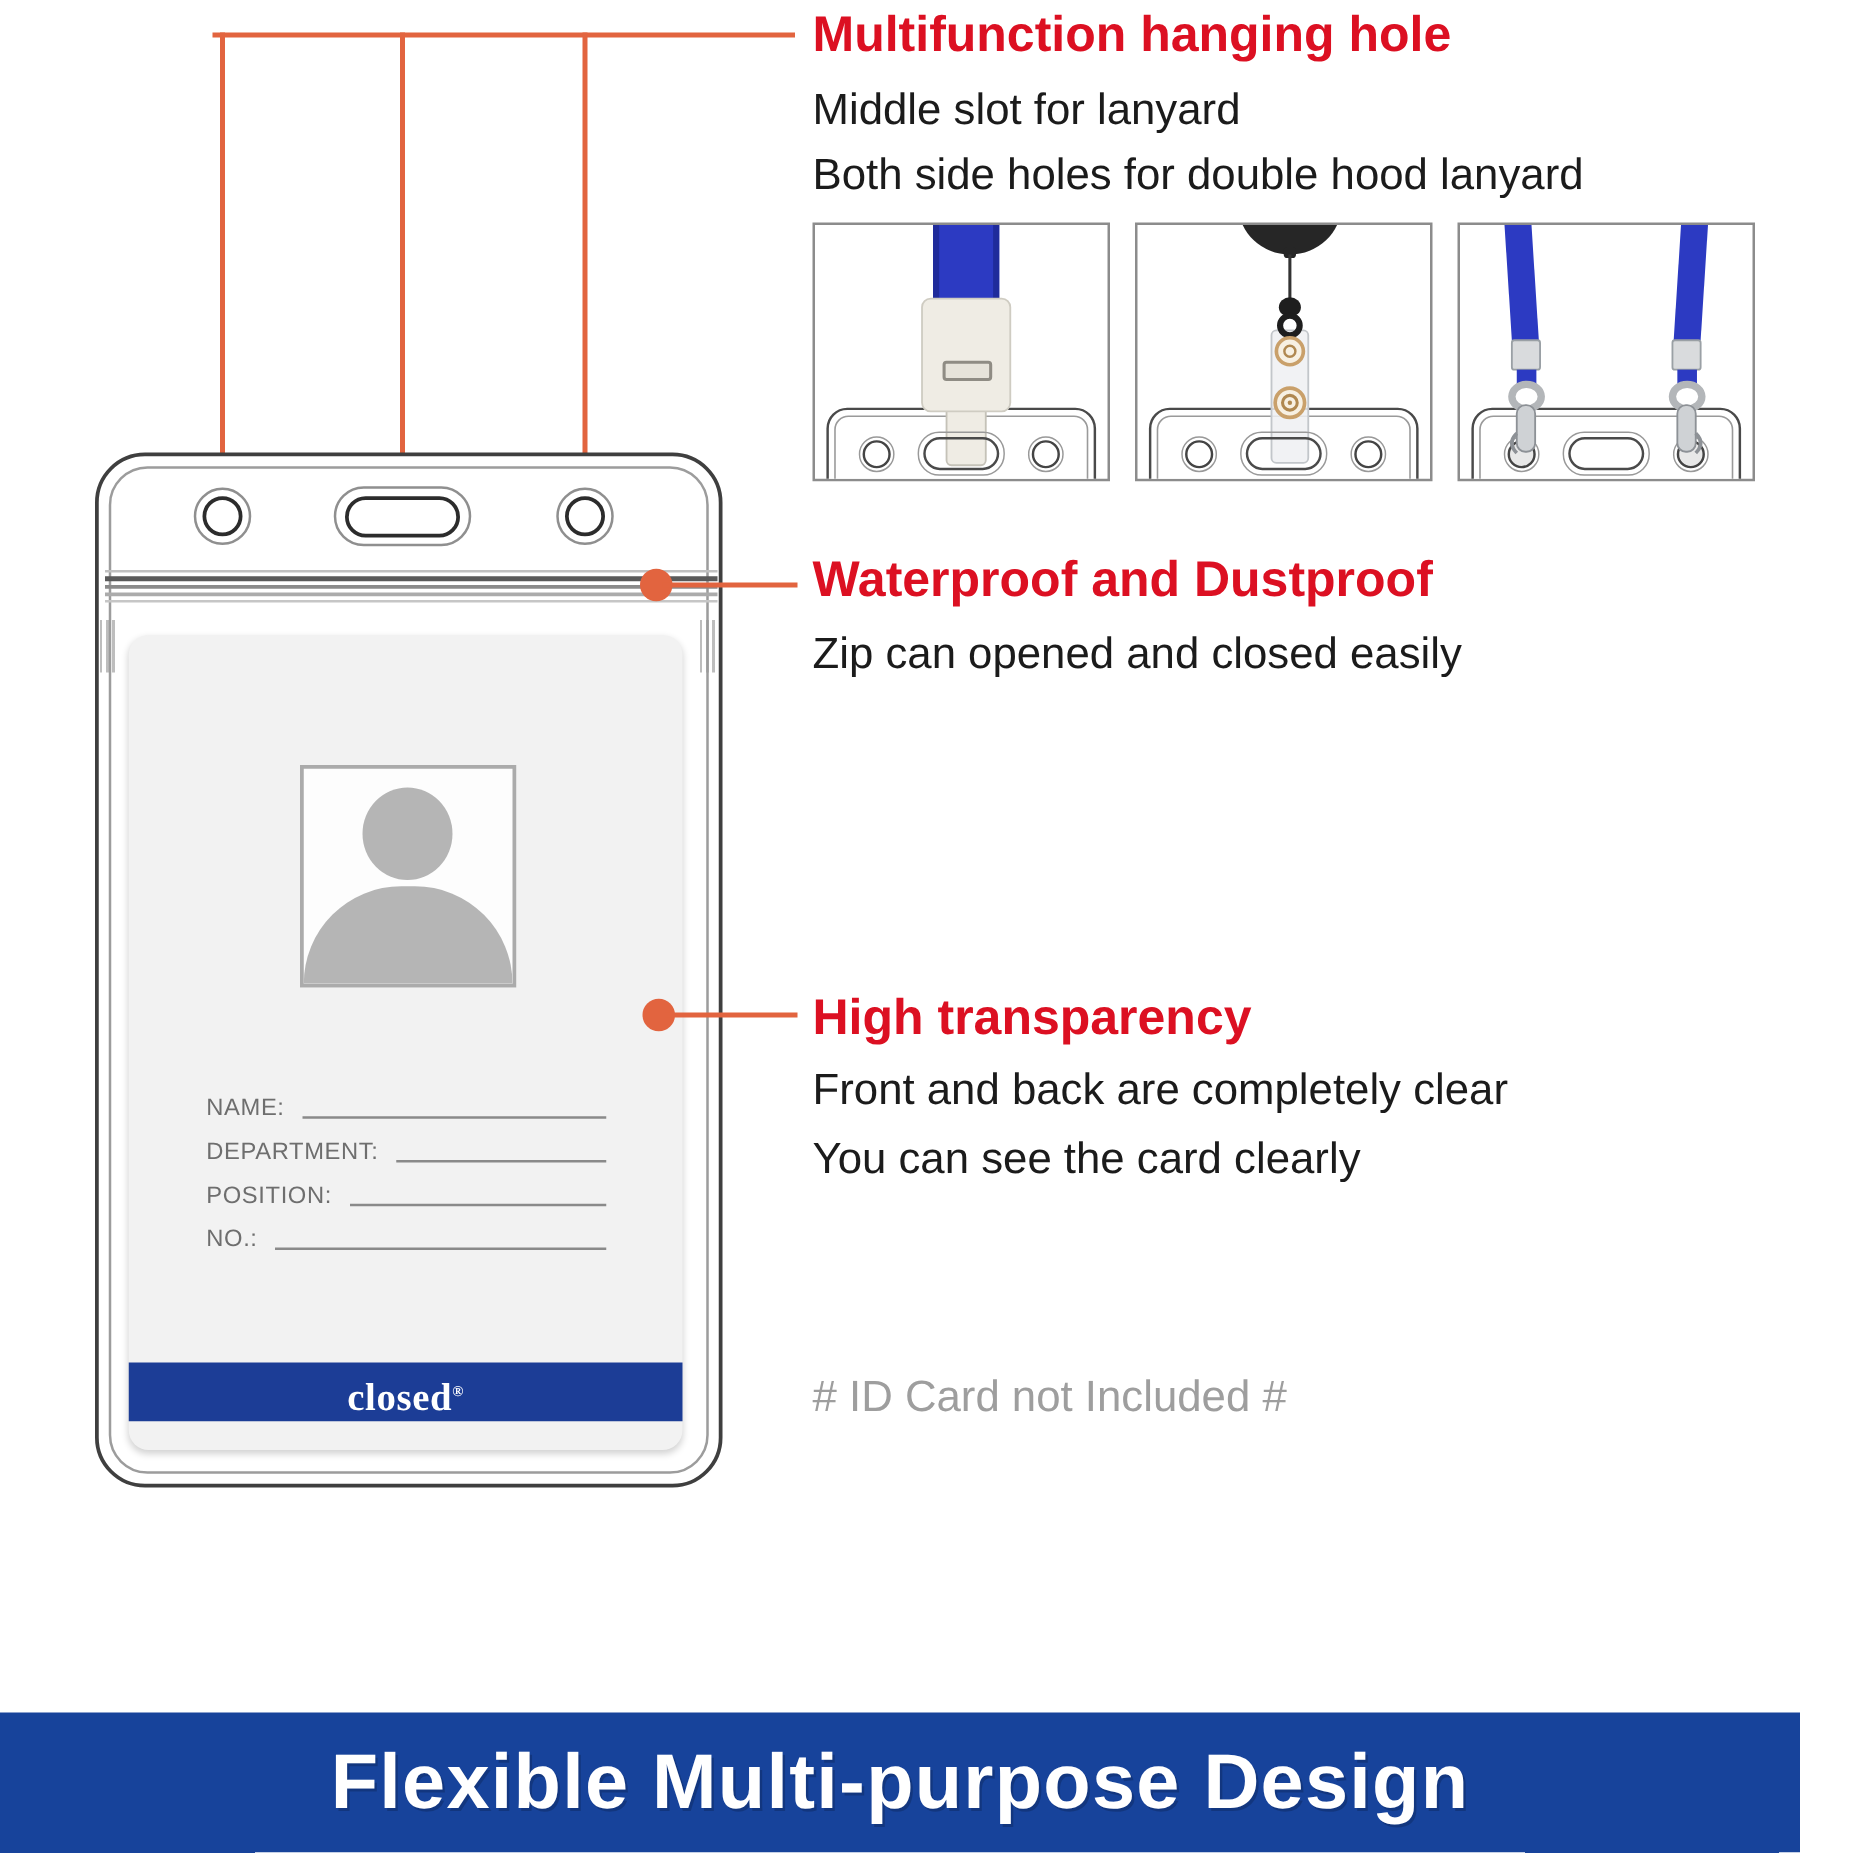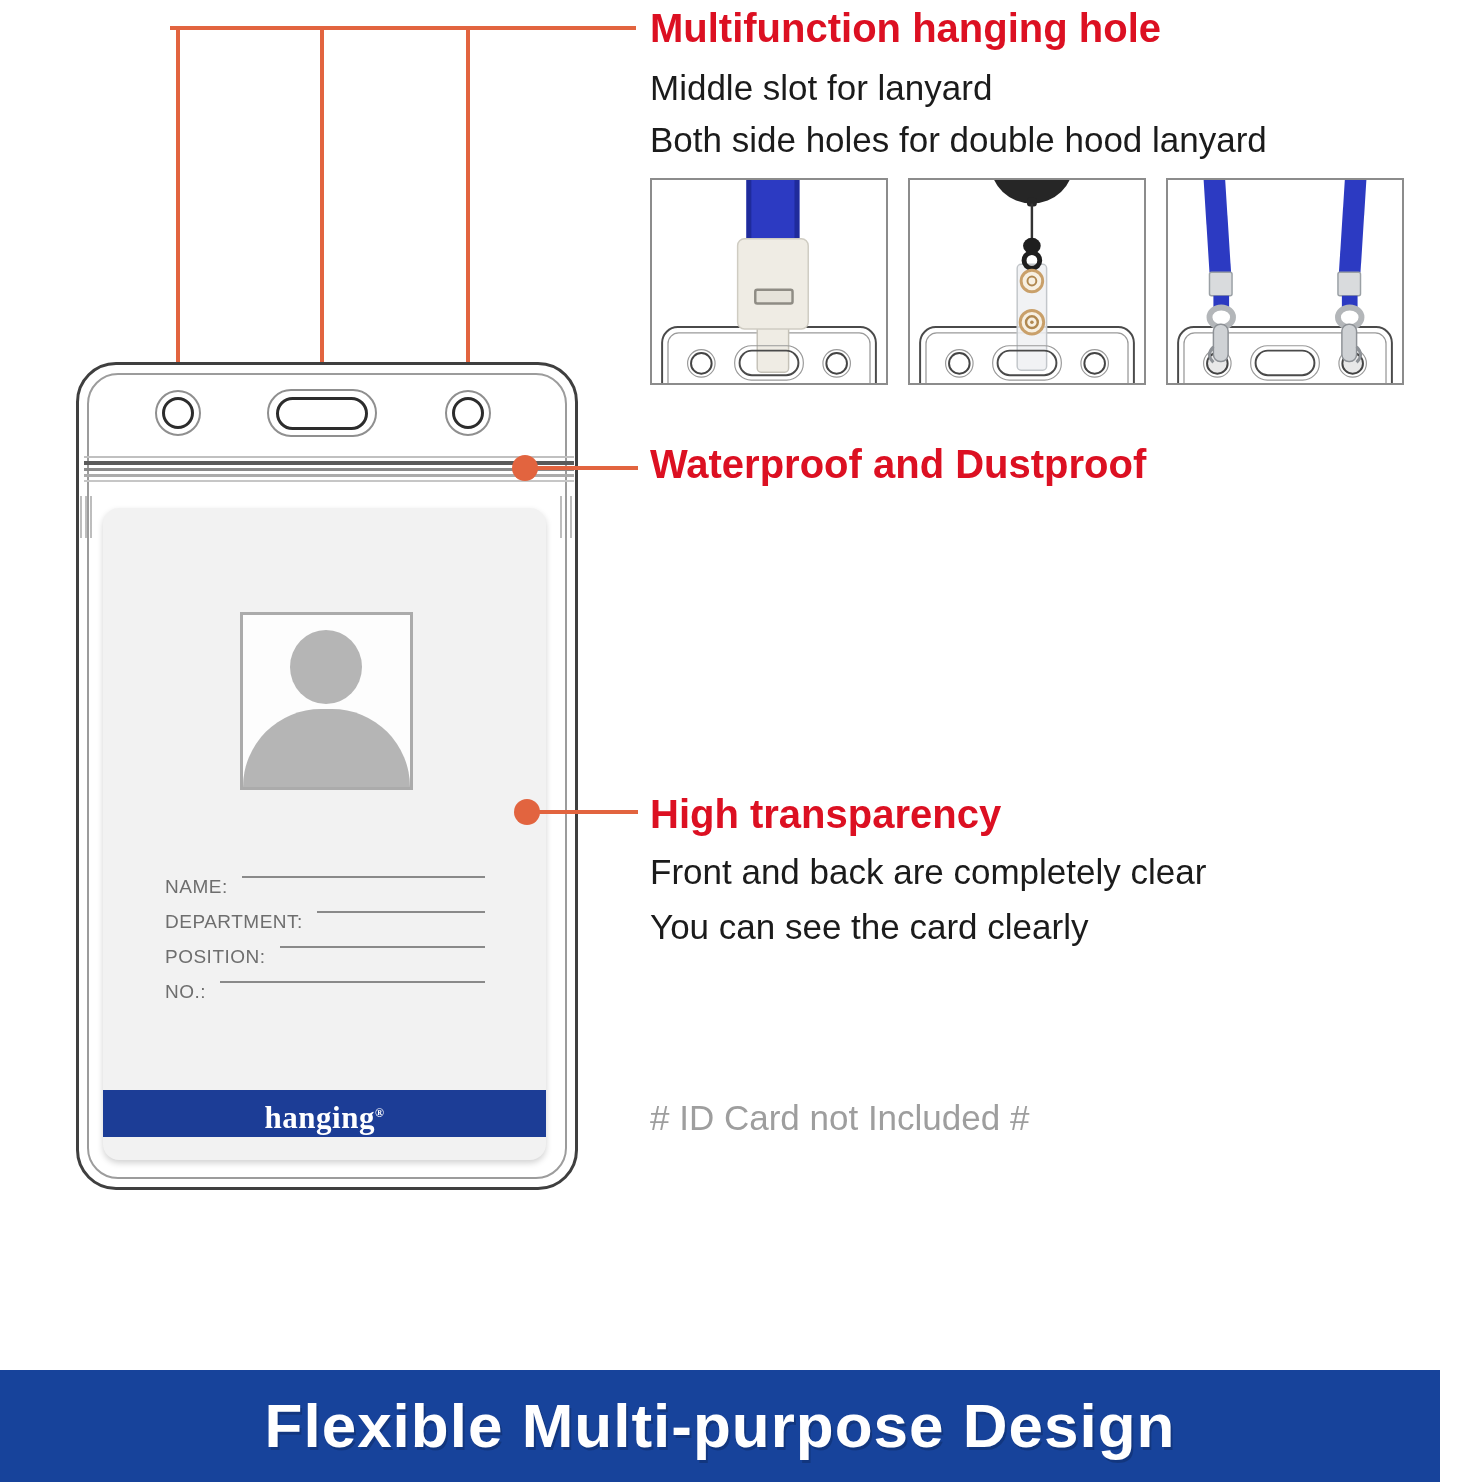--- a/index.html
+++ b/index.html
@@ -29,21 +29,21 @@
 
   
   .card{left:103px;top:508px;width:443px;height:652px;background:#f2f2f2;border-radius:16px;
         box-shadow:0 3px 6px rgba(0,0,0,.18);}
   .photo{position:absolute;left:137px;top:104px;width:173px;height:178px;background:#fdfdfd;
          border:3px solid #ababab;overflow:hidden;}
   .head{position:absolute;left:47px;top:15px;width:72px;height:74px;background:#b5b5b5;border-radius:50%;}
   .shoulders{position:absolute;left:0px;bottom:0;width:167px;height:78px;background:#b5b5b5;
              border-radius:85px 85px 0 0;}
   .fields{position:absolute;left:62px;top:368px;width:320px;}
-  .field-row{display:flex;align-items:flex-start;height:22px;margin-bottom:13px;}
+  .field-row{display:flex;align-items:flex-end;height:22px;margin-bottom:13px;}
   .field-label{font-size:19px;color:#6e6e6e;letter-spacing:.5px;white-space:nowrap;}
   .field-line{flex:1;margin-left:14px;border-bottom:2px solid #8a8a8a;height:0;margin-bottom:3px;}
   .band{position:absolute;left:0;top:582px;width:100%;height:47px;background:var(--band-blue);
         text-align:center;line-height:47px;}
   .brand{font-family:"Liberation Serif", serif;font-weight:bold;font-size:31px;color:#fff;letter-spacing:.5px;}
   .brand sup{font-size:12px;}
 
   
   .c-line{background:var(--orange);}
   .c-dot{width:26px;height:26px;border-radius:50%;background:var(--orange);}
@@ -111,21 +111,21 @@
       <div class="field-row">
         <span class="field-label">POSITION:</span>
         <span class="field-line"></span>
       </div>
       <div class="field-row">
         <span class="field-label">NO.:</span>
         <span class="field-line"></span>
       </div>
     </div>
     <div class="band">
-      <span class="brand"><span>hanging</span><sup>®</sup></span>
+      <span class="brand"><span>closed</span><sup>®</sup></span>
     </div>
   </div>
 
   <div class="abs c-dot" style="left:512px;top:455px;"></div>
   <div class="abs c-line" style="left:530px;top:466px;width:108px;height:4px;"></div>
 
   <div class="abs c-dot" style="left:514px;top:799px;"></div>
   <div class="abs c-line" style="left:532px;top:810px;width:106px;height:4px;"></div>
 
   <div class="abs feature-title" style="left:650px;top:2px;">Multifunction hanging hole</div>
@@ -192,20 +192,21 @@
       <path d="M180 0 L202 0 L196 94 L174 94 Z" fill="#2c3ac2"></path>
       <rect x="173" y="94" width="23" height="24" rx="2" fill="#d9dbdd" stroke="#9aa0a5" stroke-width="1.5"></rect>
       <rect x="177" y="118" width="16" height="14" fill="#2c3ac2"></rect>
       <ellipse cx="185" cy="140" rx="12" ry="10" fill="none" stroke="#b3b6b9" stroke-width="6"></ellipse>
       <rect x="177" y="147" width="15" height="38" rx="7" fill="#cfd2d5" stroke="#8d9196" stroke-width="1.5"></rect>
       <path d="M192 170 q8 8 0 16" fill="none" stroke="#8d9196" stroke-width="3"></path>
     </svg>
   </div>
 
   <div class="abs feature-title" style="left:650px;top:438px;">Waterproof and Dustproof</div>
+  <div class="abs feature-line" style="left:650px;top:503px;">Zip can opened and closed easily</div>
 
   <div class="abs feature-title" style="left:650px;top:788px;">High transparency</div>
   <div class="abs feature-line" style="left:650px;top:852px;text-align:center;">Front and back are completely clear</div>
   <div class="abs feature-line" style="left:650px;top:907px;">You can see the card clearly</div>
 
   <div class="abs note" style="left:650px;top:1098px;"># ID Card not Included #</div>
 
   <div class="abs banner">
     <span>Flexible Multi-purpose Design</span>
   </div>

